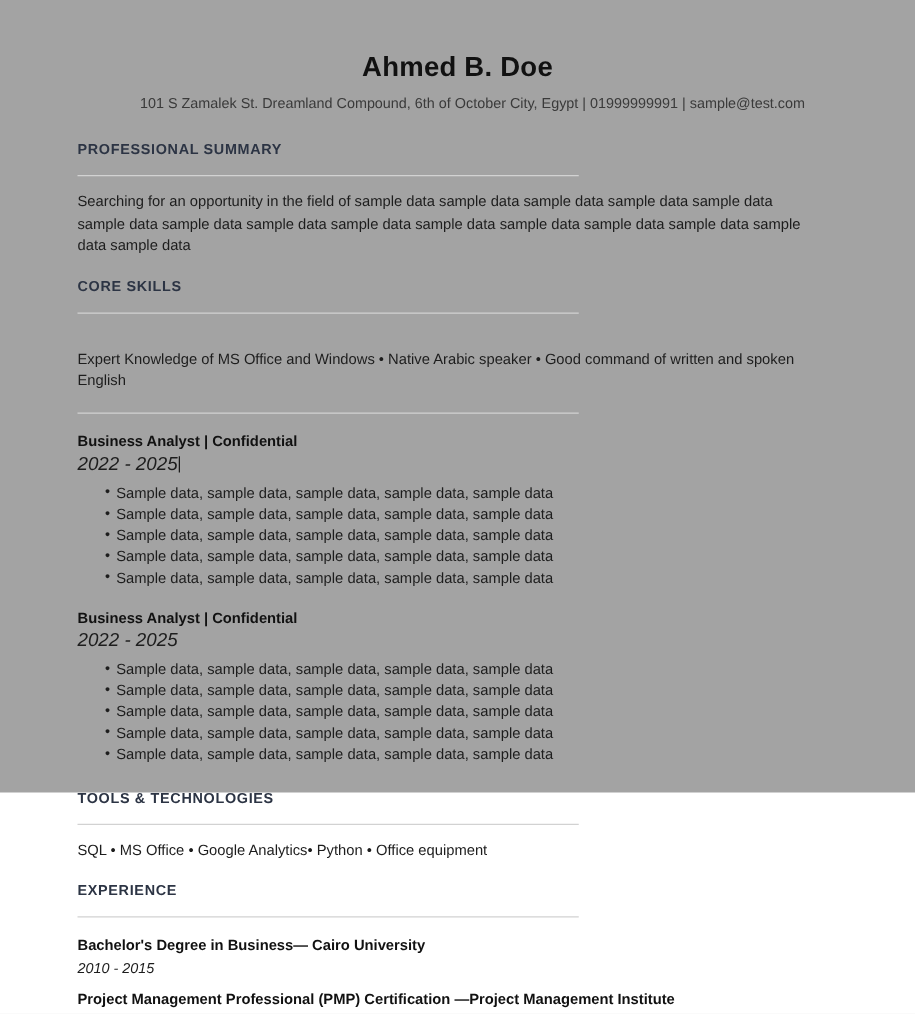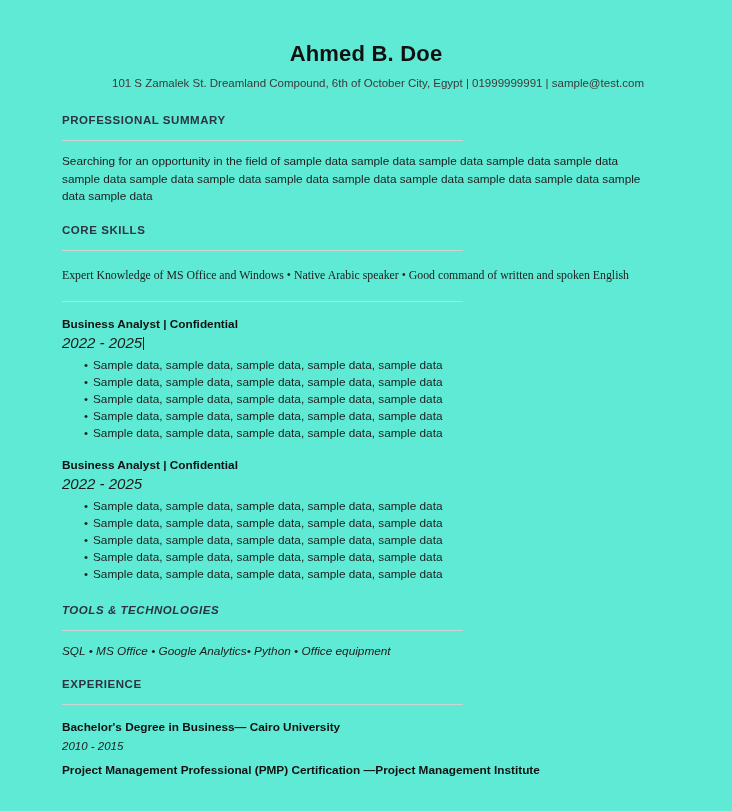--- a/index.html
+++ b/index.html
@@ -11,22 +11,22 @@
     width: 732px;
     height: 811px;
     font-family: "Liberation Sans", sans-serif;
     color: #1a1a1a;
     overflow: hidden;
   }
 
   .page {
     position: relative;
     width: 732px;
-    height: 811px;
-    background: #5eead4;
+    height: 634px;
+    background: #a3a3a3;
     box-sizing: border-box;
   }
 
   
   .header {
     padding-top: 40px;
     text-align: center;
   }
   .cand-name {
     font-size: 22px;
@@ -147,21 +147,21 @@
 
   <div class="section" style="margin-top:22px;">
     <div class="section-title">PROFESSIONAL SUMMARY</div>
     <div class="rule"></div>
     <div class="body-text" style="margin-top:12px;">Searching for an opportunity in the field of sample data sample data sample data sample data sample data sample data sample data sample data sample data sample data sample data sample data sample data sample data sample data</div>
   </div>
 
   <div class="section" style="margin-top:17px;">
     <div class="section-title">CORE SKILLS</div>
     <div class="rule"></div>
-    <div class="skills-line" style="margin-top:16px;font-family:Liberation Serif, serif;">Expert Knowledge of MS Office and Windows • Native Arabic speaker • Good command of written and spoken English</div>
+    <div class="skills-line" style="margin-top:28px;">Expert Knowledge of MS Office and Windows • Native Arabic speaker • Good command of written and spoken English</div>
   </div>
 
   <div class="section" style="margin-top:17px;">
     <div class="rule"></div>
 
     <div style="margin-top:14px;">
       <div class="job-title">Business Analyst | Confidential</div>
       <div style="margin-top:2px;">
         <span class="job-dates">2022 - 2025</span><span class="caret"></span>
       </div>
@@ -182,21 +182,21 @@
       <ul class="bullets" style="margin-top:5px;">
         <li>Sample data, sample data, sample data, sample data, sample data</li>
         <li>Sample data, sample data, sample data, sample data, sample data</li>
         <li>Sample data, sample data, sample data, sample data, sample data</li>
         <li>Sample data, sample data, sample data, sample data, sample data</li>
         <li>Sample data, sample data, sample data, sample data, sample data</li>
       </ul>
     </div>
   </div>
 
-  <div class="section" style="margin-top:19px;font-style:italic;">
+  <div class="section" style="margin-top:19px;">
     <div class="section-title">TOOLS &amp; TECHNOLOGIES</div>
     <div class="rule"></div>
     <div class="skills-line" style="margin-top:12px;">SQL • MS Office • Google Analytics• Python • Office equipment</div>
   </div>
 
   <div class="section" style="margin-top:17px;">
     <div class="section-title">EXPERIENCE</div>
     <div class="rule"></div>
 
     <div style="margin-top:14px;">

